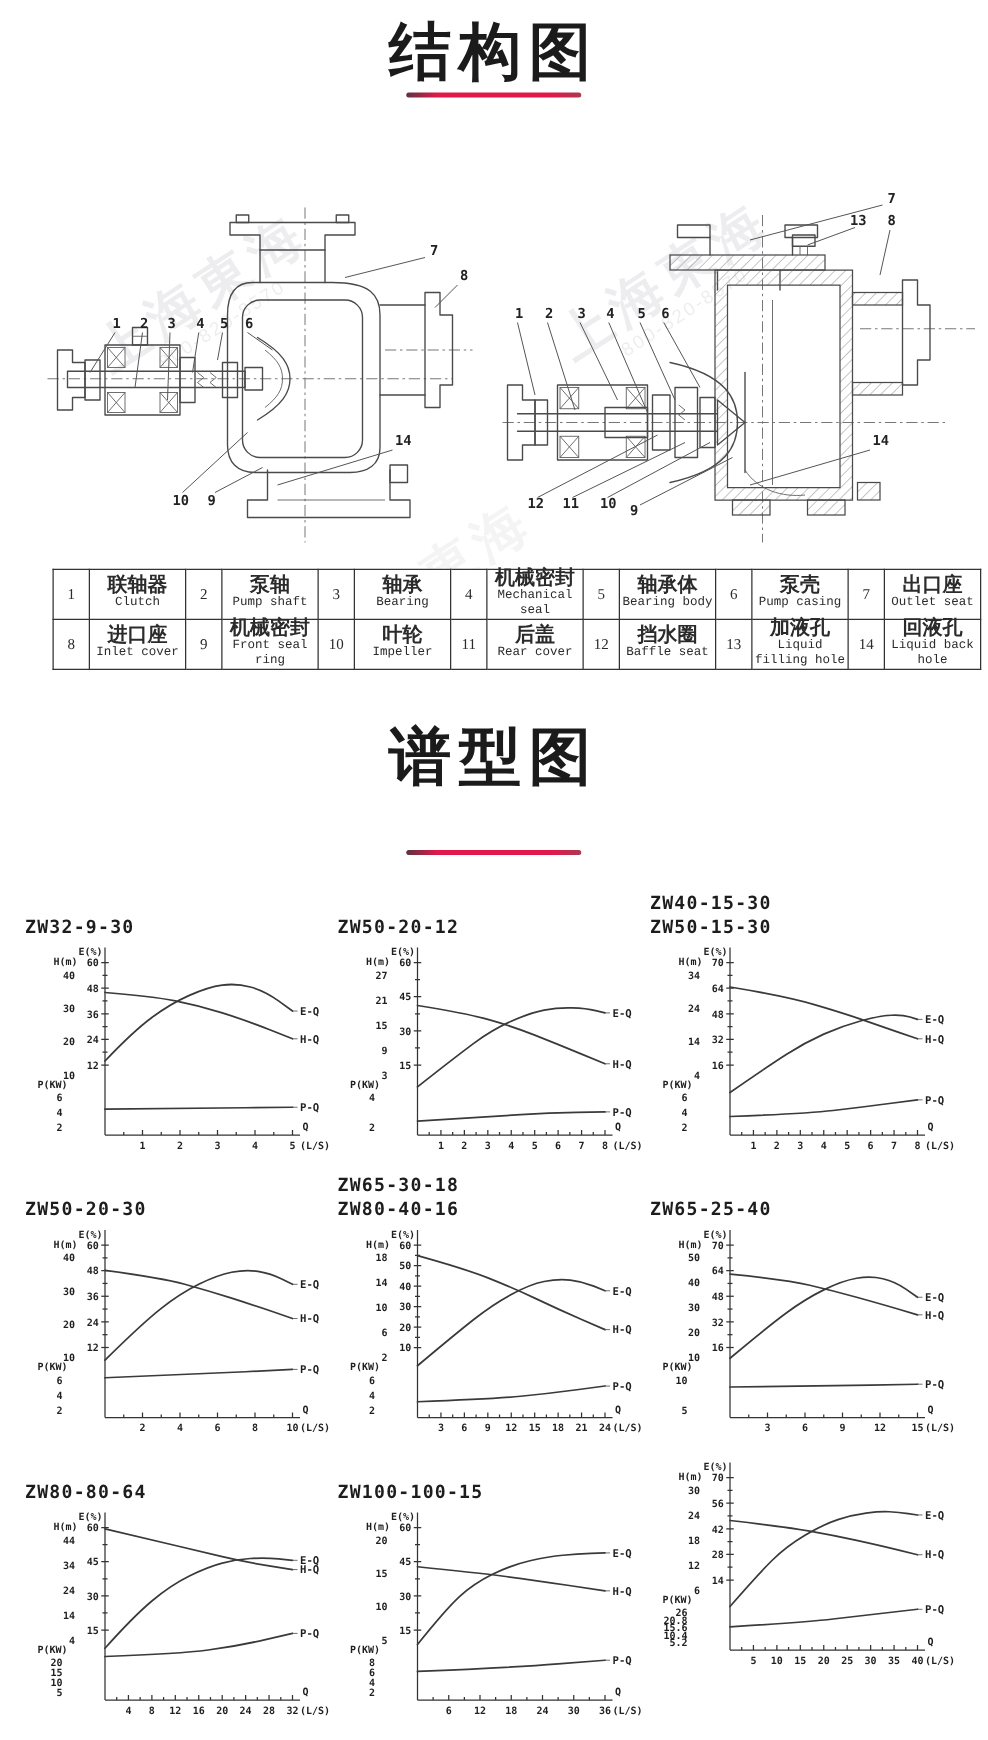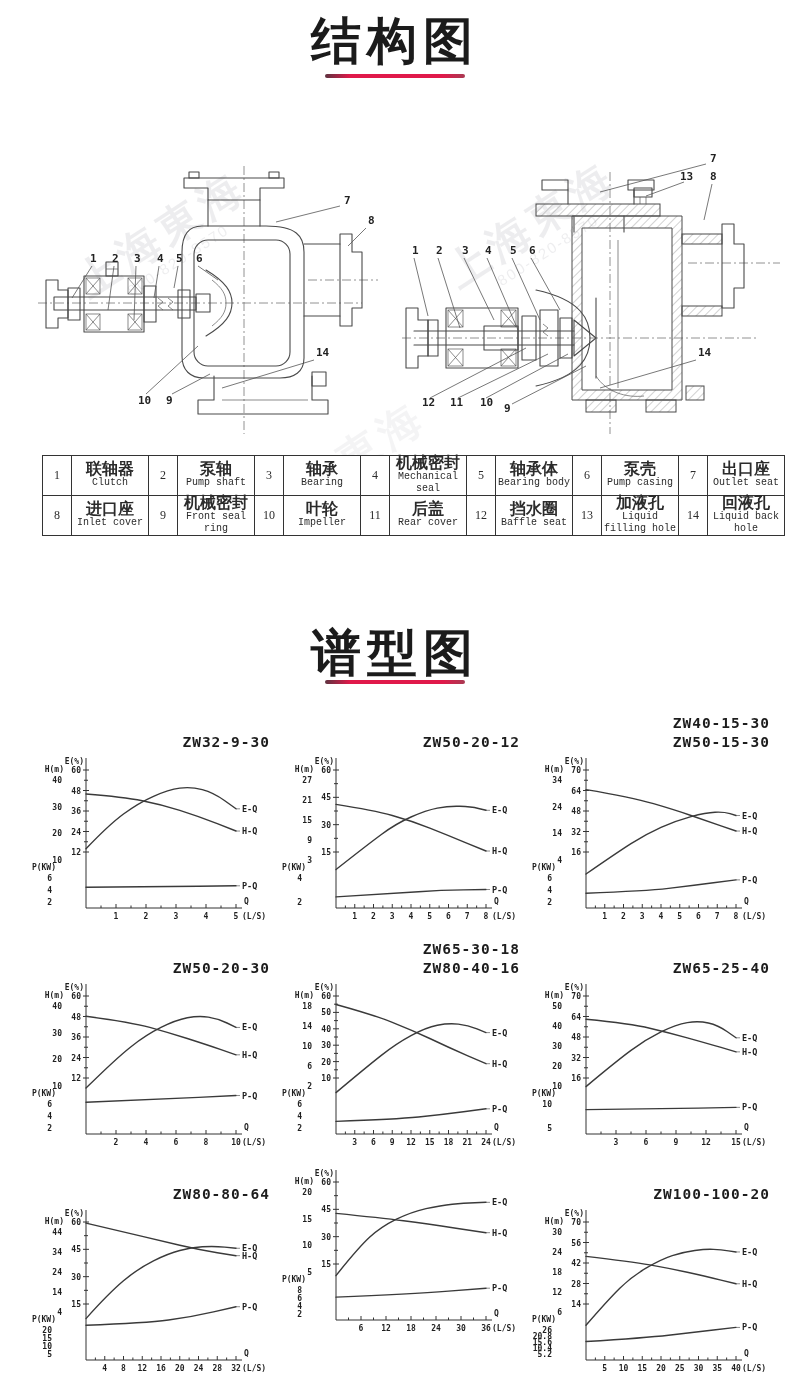--- a/index.html
+++ b/index.html
@@ -3,40 +3,40 @@
 <meta charset="utf-8">
 <style>
   html,body{margin:0;padding:0}
   body{width:790px;height:1392px;background:#ffffff;position:relative;overflow:hidden;
        font-family:"Liberation Sans",sans-serif;color:#2b2b2b}
   .sec-title{position:absolute;width:100%;text-align:center;font-size:50px;font-weight:bold;
              letter-spacing:6px;color:#1b1b1b;font-family:"Liberation Sans",sans-serif}
   .underline{position:absolute;left:325px;width:140px;height:4px;border-radius:2px;
              background:linear-gradient(90deg,#5e3340,#e0194a 18%,#e0194a 84%,#a93a52)}
   #t1{top:8px}   #u1{top:74px}
-  #t2{top:620px} #u2{top:680px}
+  #t2{top:572px} #u2{top:680px}
 
   .diag{position:absolute;top:148px}
   #diagL{left:26px} #diagR{left:388px}
   .ln{stroke:#4a4a4a;fill:none;stroke-width:1.1;stroke-linejoin:round;stroke-linecap:round}
   .thin{stroke:#5a5a5a;fill:none;stroke-width:.7}
   .cl{stroke:#777;fill:none;stroke-width:.8;stroke-dasharray:9 3 2 3}
   .ldr{stroke:#555;stroke-width:.8;fill:none}
   .callout{font-size:11px;font-weight:bold;fill:#222;font-family:"DejaVu Sans Mono",monospace}
 
   #parts{position:absolute;top:455px;left:42px;border-collapse:collapse;background:#fff}
   #parts td{border:1px solid #333;height:39px;padding:0 2px;text-align:center;vertical-align:middle}
   #parts td.no{width:24px;font-size:12px;font-family:"Liberation Serif",serif}
   #parts td.nm{width:72px}
   .cn{font-size:16px;font-weight:600;font-family:Liberation Serif, serif;line-height:14px}
   .en{font-size:10px;font-family:Liberation Mono, monospace;line-height:12px;margin-top:1px}
 
   #grid{position:absolute;top:712px;left:20px;width:750px;display:grid;
         grid-template-columns:repeat(3,250px);grid-auto-rows:226px}
-  .chart-cell{display:flex;flex-direction:column;align-items:flex-end}
+  .chart-cell{display:flex;flex-direction:column;align-items:flex-start}
   .titles{height:40px;display:flex;flex-direction:column;justify-content:flex-end;align-items:center}
   .chart-title{font-family:"DejaVu Sans Mono",monospace;font-weight:bold;font-size:14.5px;
                letter-spacing:1px;color:#1d1d1d;line-height:19px;white-space:nowrap}
   svg text{font-family:"DejaVu Sans Mono",monospace;fill:#1f1f1f}
   .tick{font-size:8px;font-weight:bold}
   .axlab{font-size:8px;font-weight:bold}
   .cvlab{font-size:8.5px;font-weight:bold}
   .ax{stroke:#333;stroke-width:1;fill:none}
   .curve{stroke:#3a3a3a;stroke-width:1.4;fill:none;stroke-linecap:round}
 
@@ -763,20 +763,23 @@
         <text x="220" y="47.260000000000005" text-anchor="start" class="cvlab">E-Q</text>
         <path d="M64.0,19.1 Q101.5,28.0 120.3,32.4 Q139.0,36.9 157.8,41.3 Q176.5,45.7 195.3,48.7 L214.0,51.7" class="curve"></path>
         <line x1="214" y1="51.66000000000001" x2="218" y2="51.66000000000001" class="thin"></line>
         <text x="220" y="54.66000000000001" text-anchor="start" class="cvlab">H-Q</text>
         <path d="M64.0,121.2 Q124.0,119.0 146.5,116.0 Q169.0,113.1 191.5,107.9 L214.0,102.7" class="curve"></path>
         <line x1="214" y1="102.72" x2="218" y2="102.72" class="thin"></line>
         <text x="220" y="105.72" text-anchor="start" class="cvlab">P-Q</text>
       </svg>
     </div>
     <div class="chart-cell">
+      <div class="titles">
+        <div class="chart-title">ZW100-100-15</div>
+      </div>
       <svg width="248" height="182" viewBox="0 0 248 182">
         <line x1="64" y1="6" x2="64" y2="156" class="ax"></line>
         <line x1="64" y1="156" x2="220" y2="156" class="ax"></line>
         <text x="62" y="12" text-anchor="end" class="axlab">E(%)</text>
         <line x1="61" y1="18" x2="67" y2="18" class="ax"></line>
         <text x="59" y="21" text-anchor="end" class="tick">60</text>
         <line x1="62" y1="31.666666666666664" x2="66" y2="31.666666666666664" class="ax"></line>
         <line x1="61" y1="45.33333333333333" x2="67" y2="45.33333333333333" class="ax"></line>
         <text x="59" y="48.33333333333333" text-anchor="end" class="tick">45</text>
         <line x1="62" y1="58.99999999999999" x2="66" y2="58.99999999999999" class="ax"></line>
@@ -820,23 +823,20 @@
         <text x="220" y="41.33999999999999" text-anchor="start" class="cvlab">E-Q</text>
         <path d="M64.0,49.4 Q109.0,53.9 131.5,56.8 Q154.0,59.8 184.0,64.2 L214.0,68.7" class="curve"></path>
         <line x1="214" y1="68.68" x2="218" y2="68.68" class="thin"></line>
         <text x="220" y="71.68" text-anchor="start" class="cvlab">H-Q</text>
         <path d="M64.0,133.1 Q139.0,130.1 176.5,127.1 L214.0,124.2" class="curve"></path>
         <line x1="214" y1="124.18" x2="218" y2="124.18" class="thin"></line>
         <text x="220" y="127.18" text-anchor="start" class="cvlab">P-Q</text>
       </svg>
     </div>
     <div class="chart-cell">
-      <div class="titles">
-        <div class="chart-title">ZW100-100-20</div>
-      </div>
       <svg width="248" height="182" viewBox="0 0 248 182">
         <line x1="64" y1="6" x2="64" y2="156" class="ax"></line>
         <line x1="64" y1="156" x2="220" y2="156" class="ax"></line>
         <text x="62" y="12" text-anchor="end" class="axlab">E(%)</text>
         <line x1="61" y1="18" x2="67" y2="18" class="ax"></line>
         <text x="59" y="21" text-anchor="end" class="tick">70</text>
         <line x1="62" y1="28.25" x2="66" y2="28.25" class="ax"></line>
         <line x1="61" y1="38.5" x2="67" y2="38.5" class="ax"></line>
         <text x="59" y="41.5" text-anchor="end" class="tick">56</text>
         <line x1="62" y1="48.75" x2="66" y2="48.75" class="ax"></line>

